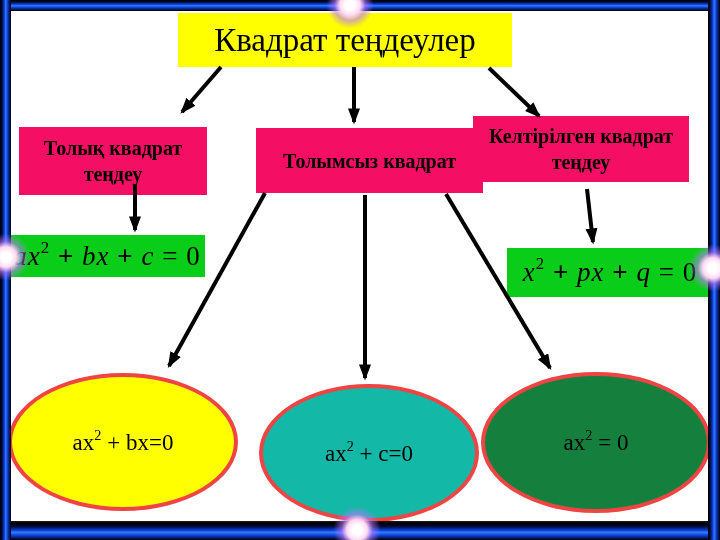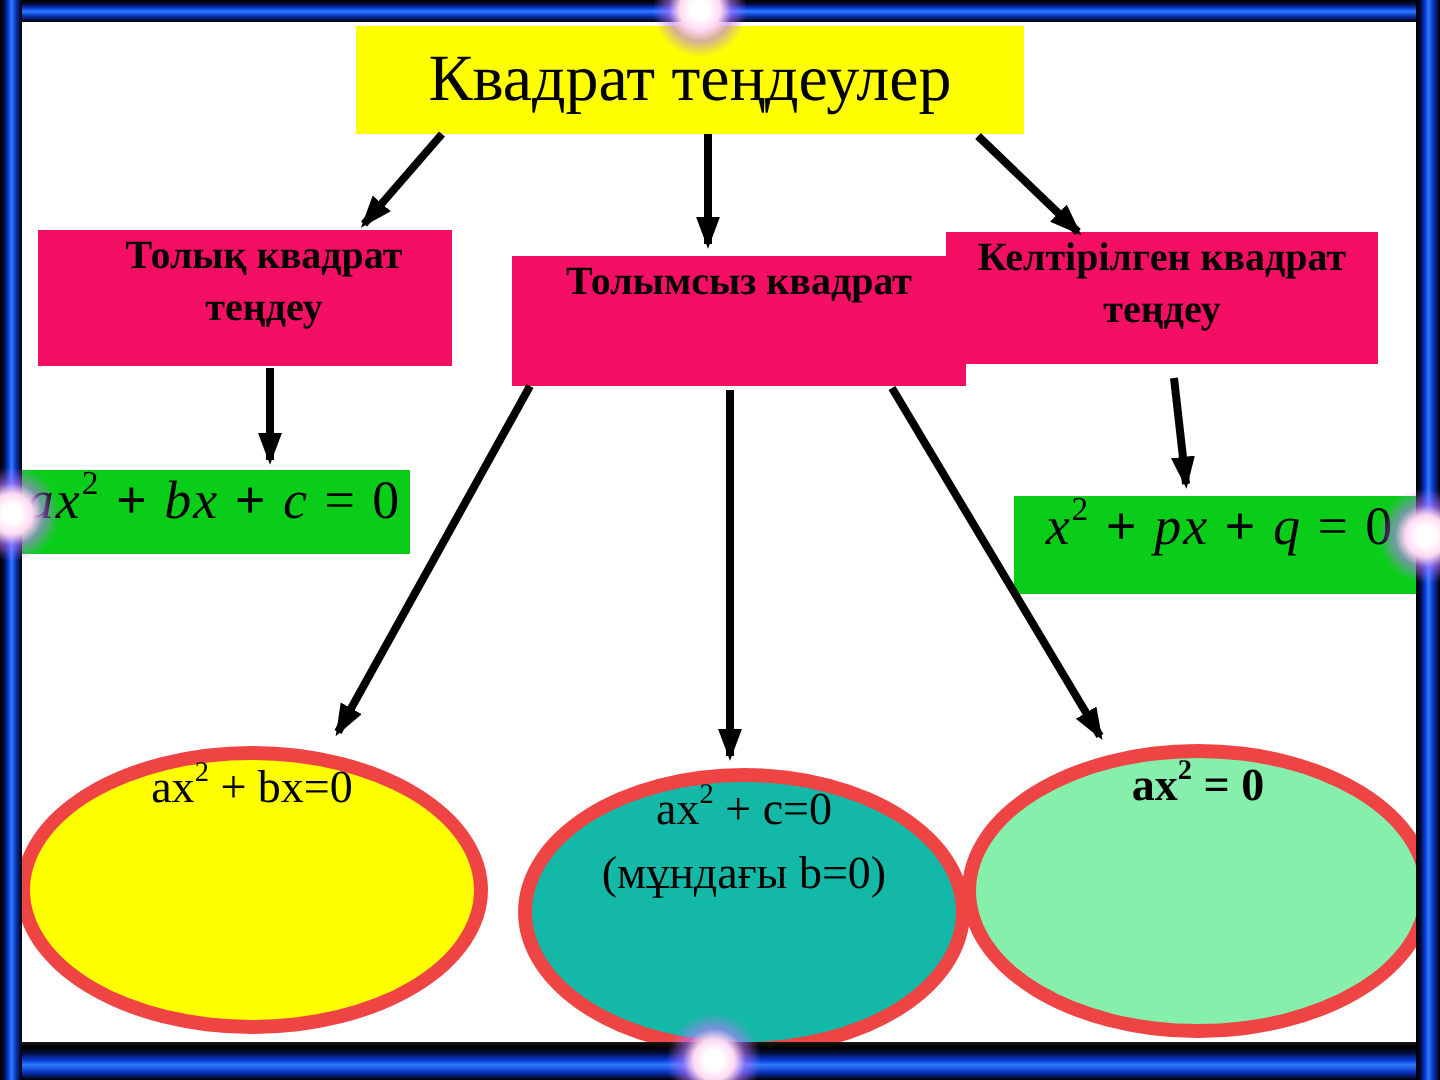--- a/index.html
+++ b/index.html
@@ -13,30 +13,30 @@
     background:linear-gradient(180deg,#000 0%,#000a33 18%,#0a3bd6 38%,#2e7bff 52%,#0a33bb 72%,#000 100%);}
   .frame-bottom{left:0;top:521px;width:720px;height:19px;
     background:linear-gradient(180deg,#1a1a1a 0%,#000 12%,#000a33 28%,#0a3bd6 48%,#2e7bff 60%,#0a33bb 80%,#000 100%);}
   .frame-left{left:0;top:0;width:11px;height:540px;
     background:linear-gradient(90deg,#000 0%,#000a33 18%,#0a3bd6 38%,#2e7bff 52%,#0a33bb 72%,#000 100%);}
   .frame-right{left:708px;top:0;width:12px;height:540px;
     background:linear-gradient(90deg,#000 0%,#000a33 18%,#0a3bd6 38%,#2e7bff 52%,#0a33bb 72%,#000 100%);}
   .flare{position:absolute;z-index:6;width:48px;height:48px;pointer-events:none;
     background:radial-gradient(circle,#ffffff 0%,#ffffff 14%,#ffd9f2 30%,rgba(186,120,255,.6) 46%,rgba(120,80,255,0) 70%);}
   
-  .box{position:absolute;display:flex;flex-direction:column;align-items:center;text-align:center;z-index:1;}
+  .box{position:absolute;display:flex;flex-direction:column;align-items:center;justify-content:center;text-align:center;z-index:1;}
   .title-box{left:178px;top:13px;width:334px;height:54px;font-size:33px;line-height:54px;}
   .cat{font-weight:bold;font-size:20px;line-height:26px;}
-  .cat1{left:19px;top:115px;width:188px;height:68px;padding-left:19px;}
+  .cat1{left:19px;top:127px;width:188px;height:68px;}
   .cat2{left:240px;top:128px;width:227px;height:65px;}
   .cat3{left:473px;top:116px;width:216px;height:66px;}
   .form{font-size:27px;letter-spacing:1px;}
   .form1{left:9px;top:235px;width:196px;height:42px;}
   .form2{left:507px;top:248px;width:206px;height:49px;}
-  .case{border:7px solid #ef4444;border-radius:50%;font-size:23px;line-height:27px;}
+  .case{border:4px solid #ef4444;border-radius:50%;font-size:23px;line-height:27px;}
   .case1{left:8px;top:373px;width:222px;height:130px;}
   .case2{left:259px;top:384px;width:212px;height:130px;}
   .case3{left:481px;top:372px;width:222px;height:133px;}
   .case .cond{margin-top:5px;}
   
   .seg-i{font-style:italic;}
   .seg-b{font-weight:bold;font-style:normal;}
   .sup{font-size:0.62em;vertical-align:0.72em;font-style:normal;line-height:0;}
   
   .arrows{position:absolute;left:0;top:0;width:720px;height:540px;z-index:3;pointer-events:none;}
@@ -83,23 +83,22 @@
   </div>
   <div class="box form form2" style="background-color: rgb(10, 205, 25);">
     <span><span class="seg-i ">x</span><span class="sup">2</span><span class="seg-b"> + </span><span class="seg-i ">px</span><span class="seg-b"> + </span><span class="seg-i ">q</span><span class=""> = 0</span></span>
   </div>
 
   <div class="box case case1" style="background-color: rgb(255, 255, 0);">
     <span><span class="">ax</span><span class="sup">2</span><span class=""> + bx=0</span></span>
   </div>
   <div class="box case case2" style="background-color: #14b8a6;">
     <span><span class="">ax</span><span class="sup">2</span><span class=""> + c=0</span></span>
-    <span class="cond">(мұндағы b=0)</span>
   </div>
-  <div class="box case case3" style="background-color: #86efac; font-weight: bold;">
+  <div class="box case case3" style="background-color: #15803d;">
     <span><span class="">ax</span><span class="sup">2</span><span class=""> = 0</span></span>
   </div>
 
   <div class="frame frame-top"></div>
   <div class="frame frame-bottom"></div>
   <div class="frame frame-left"></div>
   <div class="frame frame-right"></div>
   <div class="flare" style="left:326px;top:-19px;"></div>
   <div class="flare" style="left:333px;top:506px;"></div>
   <div class="flare" style="left:-18px;top:233px;"></div>

